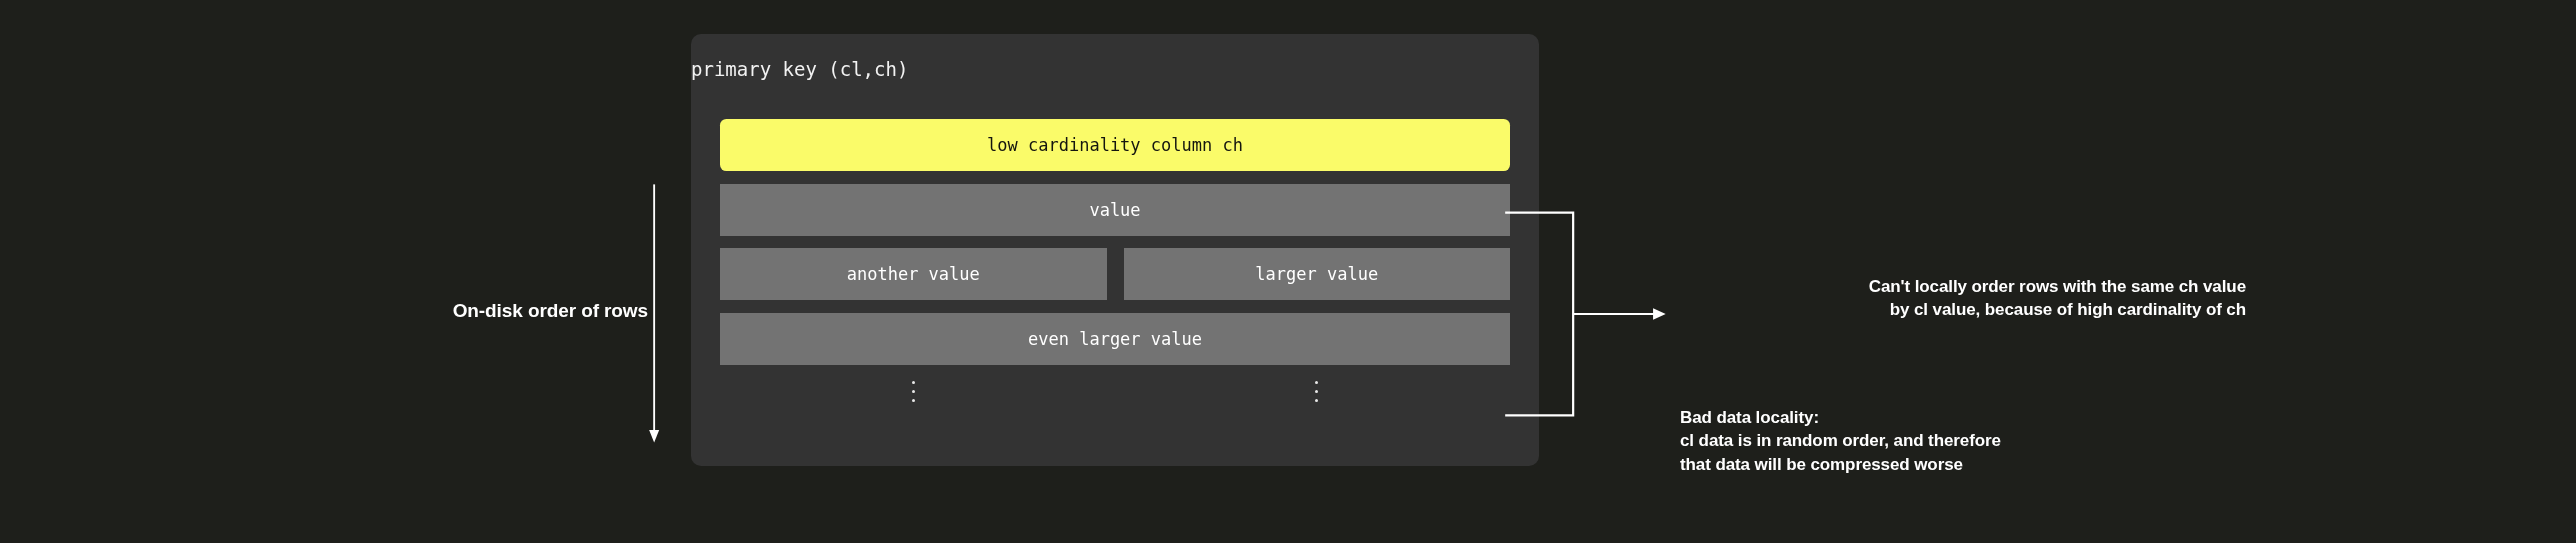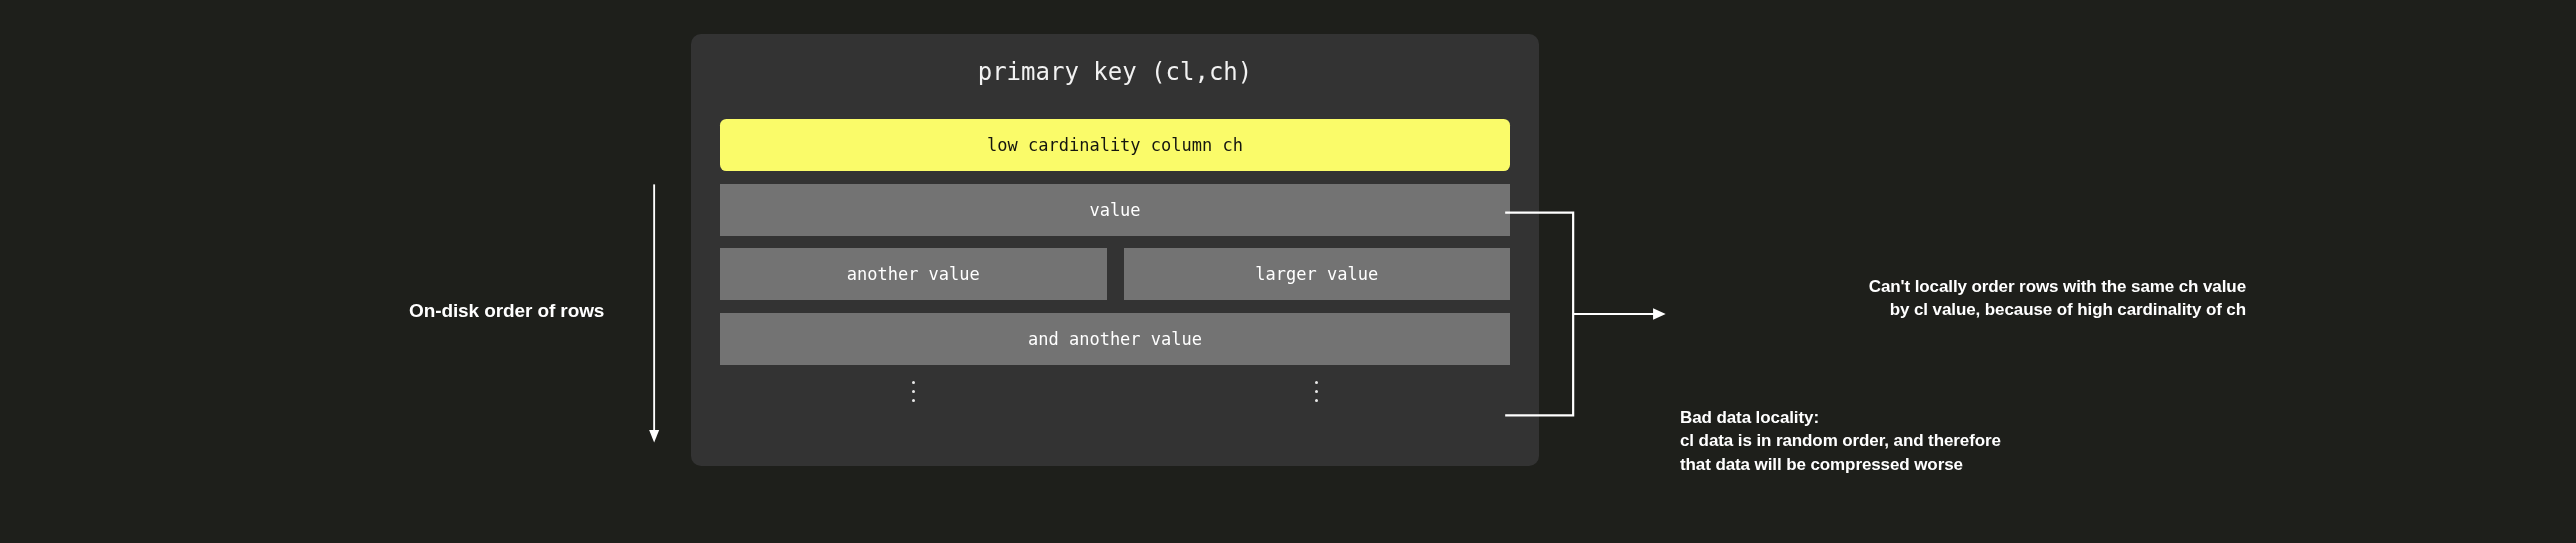--- a/index.html
+++ b/index.html
@@ -21,21 +21,21 @@
     height: 543px;
     background: #1e1f1b;
   }
 
   
   .ondisk-label {
     position: absolute;
     left: 409px;
     top: 300px;
     width: 239px;
-    text-align: left;
+    text-align: right;
     color: #ffffff;
     font-size: 19px;
     font-weight: 700;
     letter-spacing: -0.1px;
     white-space: nowrap;
   }
   .ondisk-arrow {
     position: absolute;
     left: 646px;
     top: 184px;
@@ -52,24 +52,24 @@
     height: 432px;
     background: #333333;
     border-radius: 10px;
     box-sizing: border-box;
   }
   .card-title {
     position: absolute;
     left: 0;
     top: 24px;
     width: 100%;
-    text-align: center;
+    text-align: left;
     color: #f2f2f2;
     font-family: "DejaVu Sans Mono", "Liberation Mono", monospace;
-    font-size: 24px;
+    font-size: 19px;
     letter-spacing: 0px;
   }
 
   .columns {
     position: absolute;
     left: 29px;
     top: 85px;
     width: 790px;
     display: flex;
     flex-direction: column;
@@ -168,21 +168,21 @@
       <div class="row">
         <div class="cell value">value</div>
       </div>
 
       <div class="row">
         <div class="cell value">another value</div>
         <div class="cell value">larger value</div>
       </div>
 
       <div class="row">
-        <div class="cell value">and another value</div>
+        <div class="cell value">even larger value</div>
       </div>
 
       <div class="row ellipsis-row">
         <div class="cell">
           <span class="vdots">
             <i></i>
               <i></i>
               <i></i>
           </span>
         </div>

